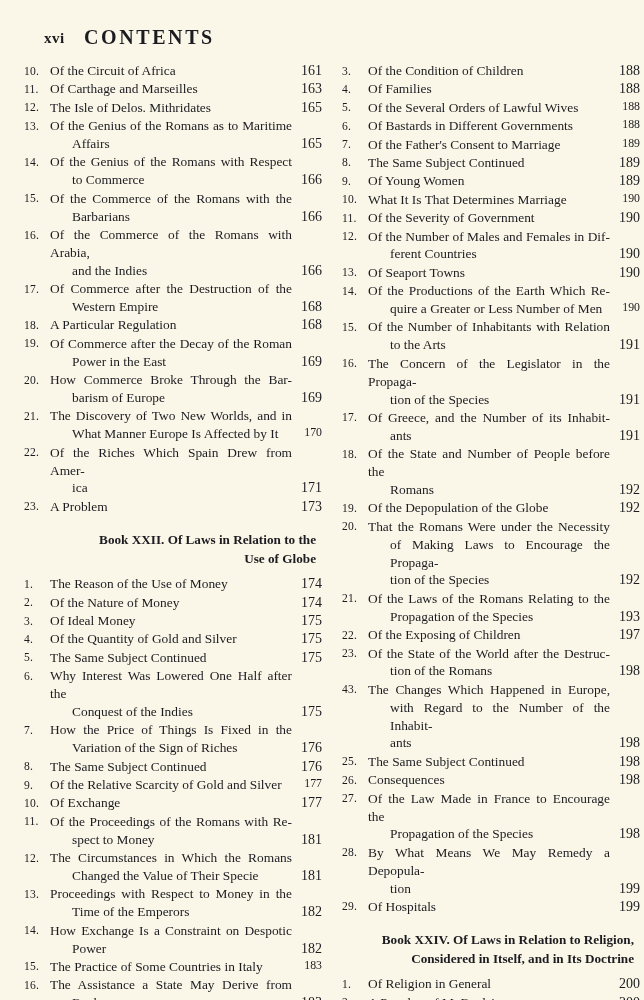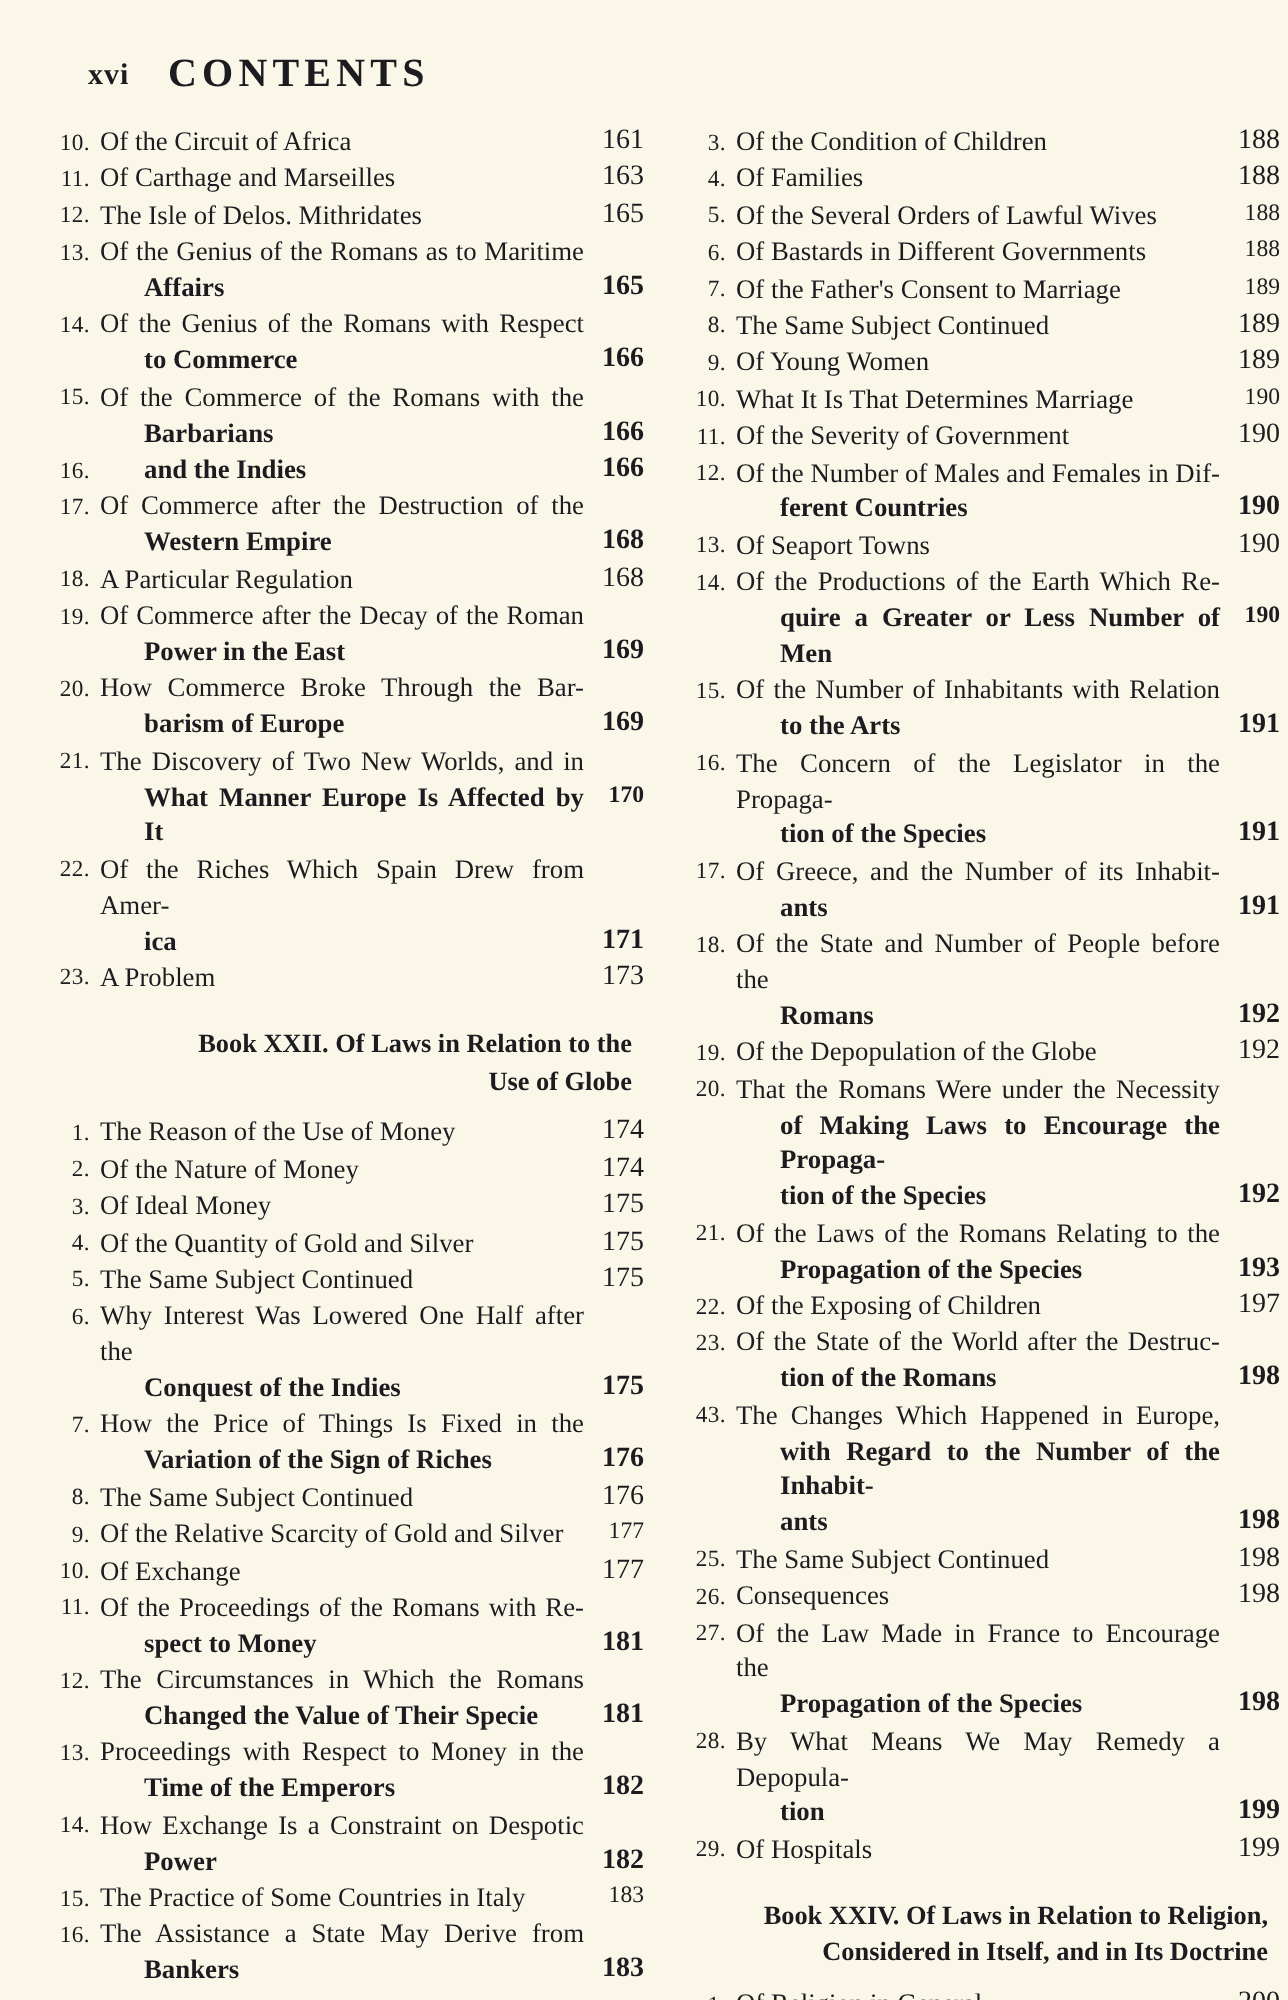--- a/index.html
+++ b/index.html
@@ -71,21 +71,20 @@
   .entry {
     position: relative;
     display: flex;
     align-items: flex-start;
     font-size: 13.4px;
     line-height: 1.335;
     margin-bottom: 0.5px;
   }
   .num {
     flex: 0 0 26px;
-    text-align: right;
     padding-right: 5px;
     font-style: normal;
     font-size: 11.6px;
     letter-spacing: 0.2px;
     padding-top: 1.5px;
     box-sizing: border-box;
   }
   .title-wrap {
     flex: 1 1 auto;
     min-width: 0;
@@ -102,21 +101,21 @@
     position: absolute;
     right: 0;
     font-size: 14px;
     font-style: normal;
   }
   .line {
     display: block;
     position: relative;
     padding-right: 30px;
   }
-  .line.ind { padding-left: 22px; font-weight: bold; }
+  .line.ind { padding-left: 22px; }
   .line.jst {
     text-align: justify;
     text-align-last: justify;
   }
   .line.jst-left {
     text-align: justify;
     text-align-last: left;
   }
 </style>
 </head>
@@ -168,20 +167,21 @@
           <div class="entry">
             <span class="num">15.</span>
             <span class="title-wrap">
               <span class="line jst">Of the Commerce of the Romans with the</span>
               <span class="line ind">Barbarians<span class="pg-next" style="bottom: 0px; position: absolute; right: 0px; top: 0px;">166</span></span>
             </span>
           </div>
           <div class="entry">
             <span class="num">16.</span>
             <span class="title-wrap">
+              <span class="line jst">Of the Commerce of the Romans with Arabia,</span>
               <span class="line ind">and the Indies<span class="pg-next" style="bottom: 0px; position: absolute; right: 0px; top: 0px;">166</span></span>
             </span>
           </div>
           <div class="entry">
             <span class="num">17.</span>
             <span class="title-wrap">
               <span class="line jst">Of Commerce after the Destruction of the</span>
               <span class="line ind">Western Empire<span class="pg-next" style="bottom: 0px; position: absolute; right: 0px; top: 0px;">168</span></span>
             </span>
           </div>

